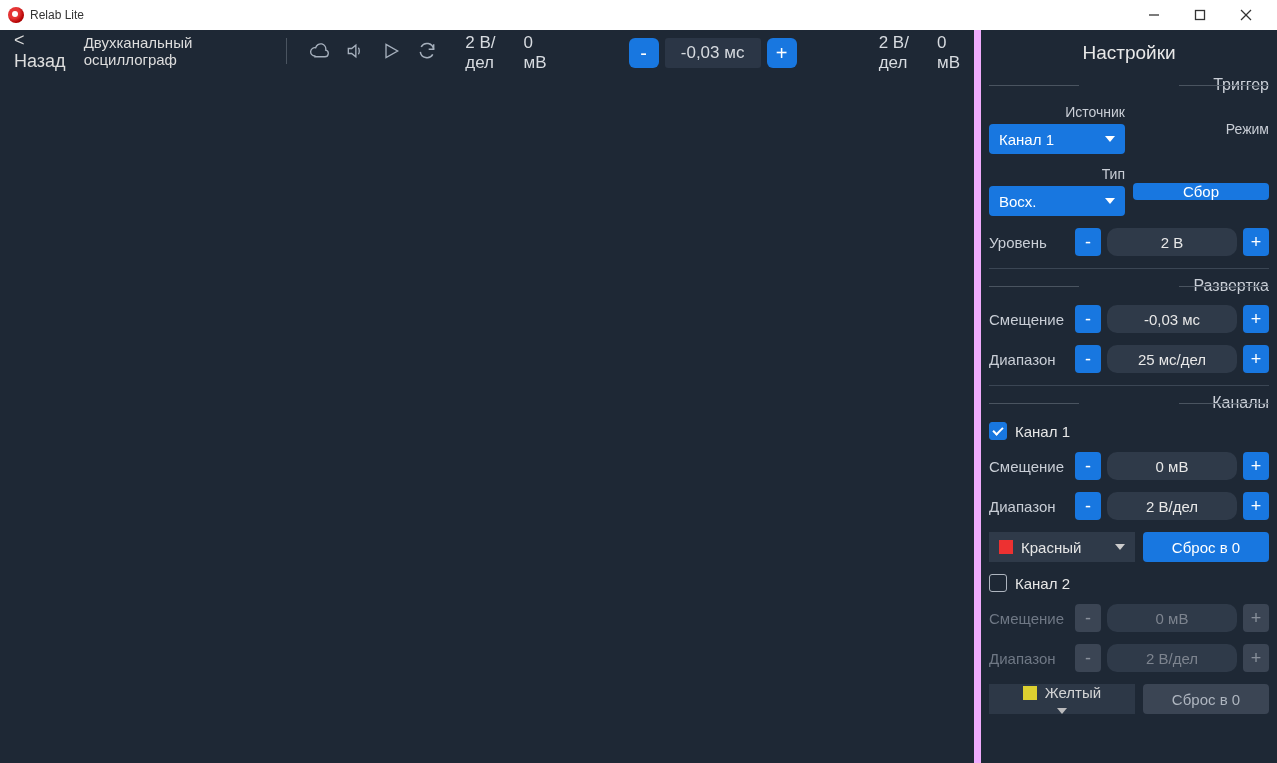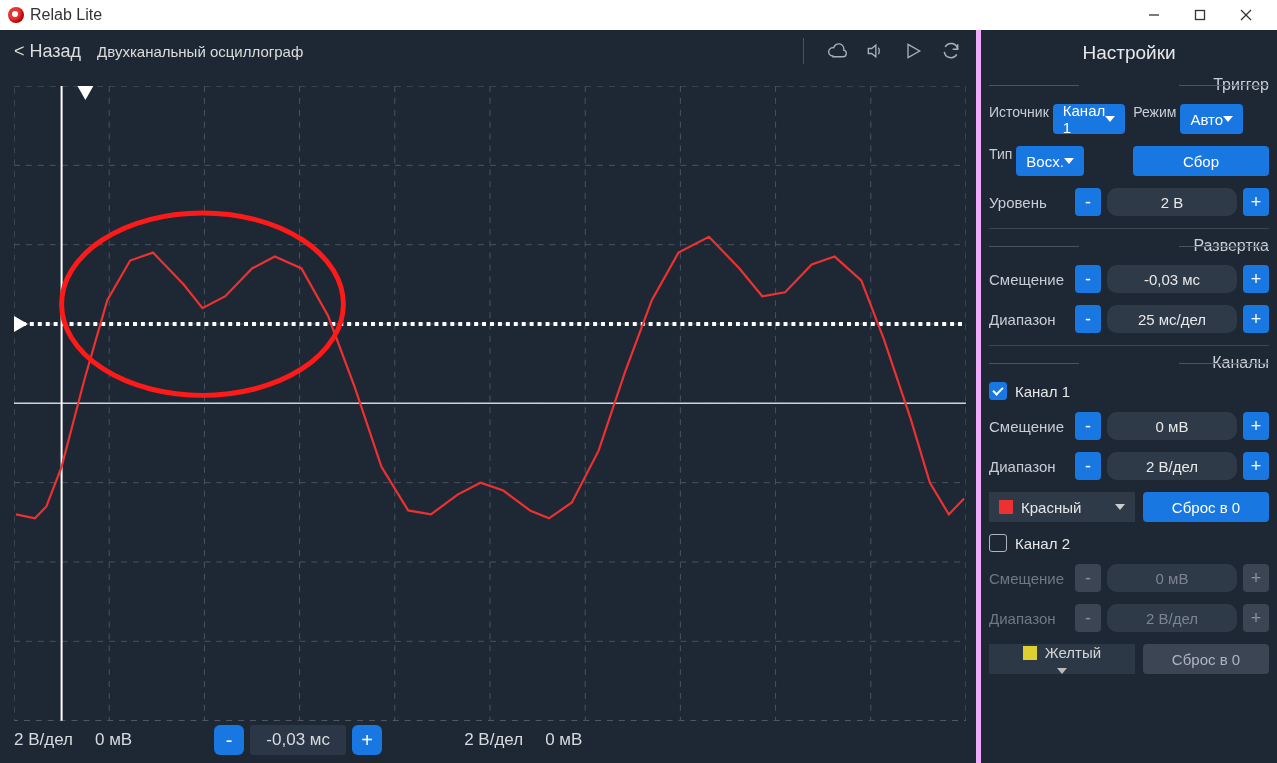--- a/index.html
+++ b/index.html
@@ -1,47 +1,47 @@
 <!DOCTYPE html>
 <html><head>
 <meta charset="utf-8">
 <style>
   html, body { margin:0; padding:0; background:#fff; font-family: "Segoe UI", Arial, sans-serif; color:#e6e6e6; }
   body { width:1277px; height:763px; display:flex; flex-direction:column; }
-  .titlebar { height:30px; background:#fff; display:flex; align-items:center; justify-content:space-between; padding:0 8px 0 8px; color:#333; font-size:16px; }
+  .titlebar { height:30px; background:#fff; display:flex; align-items:center; justify-content:space-between; padding:0 8px 0 8px; color:#333; font-size:12px; }
   .titlebar .left { display:flex; align-items:center; gap:6px; }
   .titlebar .logo { width:16px; height:16px; border-radius:50%; background:radial-gradient(circle at 35% 35%, #e53535 40%, #b20000 70%, #700 100%); position:relative; }
   .titlebar .logo:after { content:""; position:absolute; width:6px; height:6px; background:#fff; top:4px; left:4px; border-radius:50%; }
   .winbtns { display:flex; }
   .winbtn { width:46px; height:30px; display:flex; align-items:center; justify-content:center; color:#333; }
   .winbtn svg { width:12px; height:12px; }
   .content { flex:1; display:flex; background:#1e2835; }
   .header { height:42px; background:#1e2835; display:flex; align-items:center; padding:0 14px; gap:16px; color:#ddd; font-size:17px; }
   .header .back { font-size:18px; }
   .header .title { font-size:15px; }
   .header .spacer { flex:1; }
   .header .hicon { width:22px; height:22px; color:#a6b0bd; display:flex; align-items:center; justify-content:center; }
   .header .hicon svg { width:20px; height:20px;}
   .header .sep { width:1px; height:26px; background:#4a5460; margin:0 6px; }
-  .leftpane { flex:1; display:flex; flex-direction:column; border-right:5px solid #f0abfc; }
+  .leftpane { flex:1; display:flex; flex-direction:row; border-right:7px solid #f0abfc; }
   .chartwrap { flex:1; position:relative; }
   .chart { position:absolute; inset:14px 10px 6px 14px; }
   .bottombar { height:46px; display:flex; align-items:center; padding:0 14px; gap:22px; color:#d7dbe0; font-size:17px; }
   .bottombar .stepper { display:flex; align-items:center; margin-left:60px;}
   .stepper .btn { width:30px; height:30px; border-radius:6px; display:flex; align-items:center; justify-content:center; font-size:20px; color:#fff;}
   .stepper .btn.minus { background:#1877e0; }
   .stepper .btn.plus { background:#1877e0; }
   .stepper .val { width:96px; height:30px; background:#2b3646; display:flex; align-items:center; justify-content:center; margin:0 6px; border-radius:3px; }
   .sidebar { width:280px; background:#1e2835; display:flex; flex-direction:column; padding:8px 8px 8px 8px; font-size:15px; }
   .sidebar h1 { font-size:19px; margin:4px 0 10px 0; text-align:center; font-weight:500; color:#e8e8e8;}
   .group-title { text-align:right; color:#c9ced6; font-size:16px; margin:2px 0 4px 0; position:relative; }
   .group-title:before, .group-title:after { content:""; position:absolute; top:50%; width:32%; height:1px; background:#4a5460; }
   .group-title:before { left:0;} .group-title:after { right:0;}
   .row { display:flex; align-items:center; gap:8px; margin:6px 0; }
-  .col { flex:1; display:flex; flex-direction:row; gap:4px;}
+  .col { flex:1; display:flex; flex-direction:column; gap:4px;text-align:right;}
   .lbl { color:#c9ced6; font-size:14px;}
   .select { height:30px; background:#1877e0; border-radius:4px; display:flex; align-items:center; justify-content:space-between; padding:0 10px; color:#fff; font-size:15px; }
   .select .chev { border-left:5px solid transparent; border-right:5px solid transparent; border-top:6px solid #fff; }
   .primary-btn { height:30px; background:#1877e0; border-radius:4px; display:flex; align-items:center; justify-content:center; color:#fff; font-size:15px; flex:1; }
   .secondary-btn { height:30px; background:#3b4554; border-radius:4px; display:flex; align-items:center; justify-content:center; color:#aeb5bf; font-size:15px; flex:1; }
   .stepctl { display:flex; align-items:center; flex:1;}
   .stepctl .mini { width:26px; height:28px; background:#1877e0; color:#fff; display:flex; align-items:center; justify-content:center; border-radius:4px; font-size:18px; }
   .stepctl .val { flex:1; height:28px; background:#2f3a49; display:flex; align-items:center; justify-content:center; margin:0 6px; border-radius:10px; color:#e8e8e8; font-size:15px;}
   .stepctl.disabled .mini { background:#3b4554; color:#89909b; }
   .stepctl.disabled .val { color:#7d848f; }
@@ -174,24 +174,20 @@
     <div class="row">
       <div class="col">
         <span class="lbl">Источник</span>
         <div class="select">
           <span>Канал 1</span>
             <span class="chev"></span>
         </div>
       </div>
       <div class="col">
         <span class="lbl">Режим</span>
-        <div class="select">
-          <span>Авто</span>
-            <span class="chev"></span>
-        </div>
       </div>
     </div>
     <div class="row">
       <div class="col">
         <span class="lbl">Тип</span>
         <div class="select">
           <span>Восх.</span>
             <span class="chev"></span>
         </div>
       </div>

